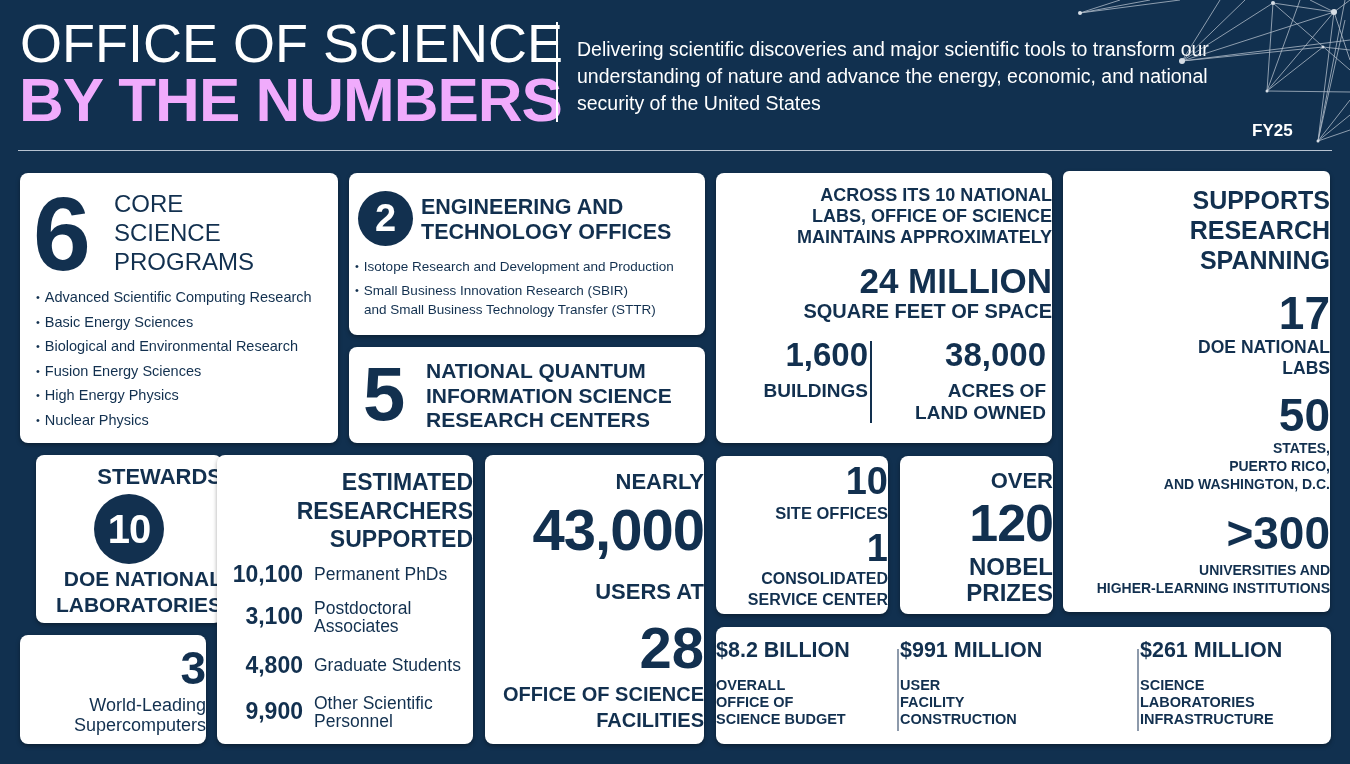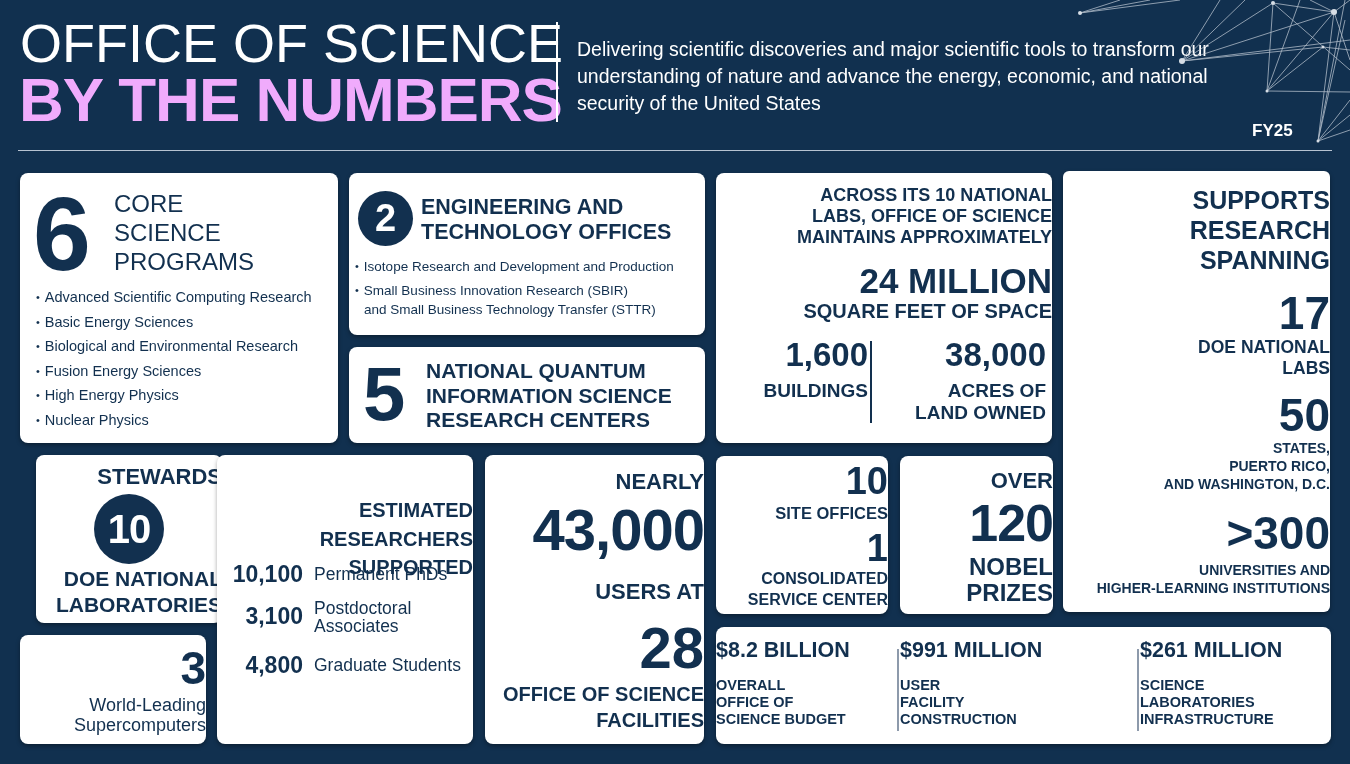--- a/index.html
+++ b/index.html
@@ -79,21 +79,21 @@
   #stw-circle { left: 58px; top: 39px; width: 70px; height: 70px; border-radius: 50%; background: #12304f; color: #fff; font-size: 40px; font-weight: 700; text-align: center; line-height: 70px; letter-spacing: -1px; }
   #stw-bot { left: 0; top: 111px; width: 100%; font-size: 21px; font-weight: 700; line-height: 25.5px; }
 
   
   #c-sc { left: 20px; top: 635px; width: 186px; height: 109px; }
   #sc-num { left: 0; top: 6px; width: 100%; font-size: 46px; font-weight: 700; line-height: 54px; }
   #sc-lab { left: 0; top: 60px; width: 100%; font-size: 18px; font-weight: 400; line-height: 20px; }
 
   
   #c-res { left: 217px; top: 455px; width: 256px; height: 289px; }
-  #res-title { left: 0; top: 13px; width: 100%; font-size: 20px; font-weight: 700; line-height: 28.5px; margin-top: 28px; }
+  #res-title { left: 0; top: 13px; width: 100%; font-size: 23px; font-weight: 700; line-height: 28.5px; }
   .res-row { position: absolute; left: 0; width: 100%; height: 40px; }
   .res-num { position: absolute; right: 170px; font-size: 23px; font-weight: 700; line-height: 40px; white-space: nowrap; }
   .res-lab { position: absolute; left: 97px; font-size: 17.5px; line-height: 18px; white-space: nowrap; }
   .res-lab.one { top: 11px; }
   .res-lab.two { top: 3px; }
 
   
   #c-usr { left: 485px; top: 455px; width: 219px; height: 289px; }
   #usr-nearly { left: 0; top: 14px; width: 100%; font-size: 22px; font-weight: 700; line-height: 26px; }
   #usr-num { left: 0; top: 42px; width: 100%; font-size: 58px; font-weight: 700; line-height: 66px; letter-spacing: -1px; }
@@ -278,20 +278,27 @@
     <div class="res-num">3,100</div>
     <div class="res-lab two">
       <div>Postdoctoral</div>
       <div>Associates</div>
     </div>
   </div>
   <div class="res-row" style="top:190px">
     <div class="res-num">4,800</div>
     <div class="res-lab one">Graduate Students</div>
   </div>
+  <div class="res-row" style="top:236px">
+    <div class="res-num">9,900</div>
+    <div class="res-lab two">
+      <div>Other Scientific</div>
+      <div>Personnel</div>
+    </div>
+  </div>
 </div>
 
 <div class="card" id="c-usr">
   <div class="abs center" id="usr-nearly">NEARLY</div>
   <div class="abs center" id="usr-num">43,000</div>
   <div class="abs center" id="usr-at">USERS AT</div>
   <div class="abs center" id="usr-28">28</div>
   <div class="abs center" id="usr-fac">
     <div>OFFICE OF SCIENCE</div>
     <div>FACILITIES</div>

